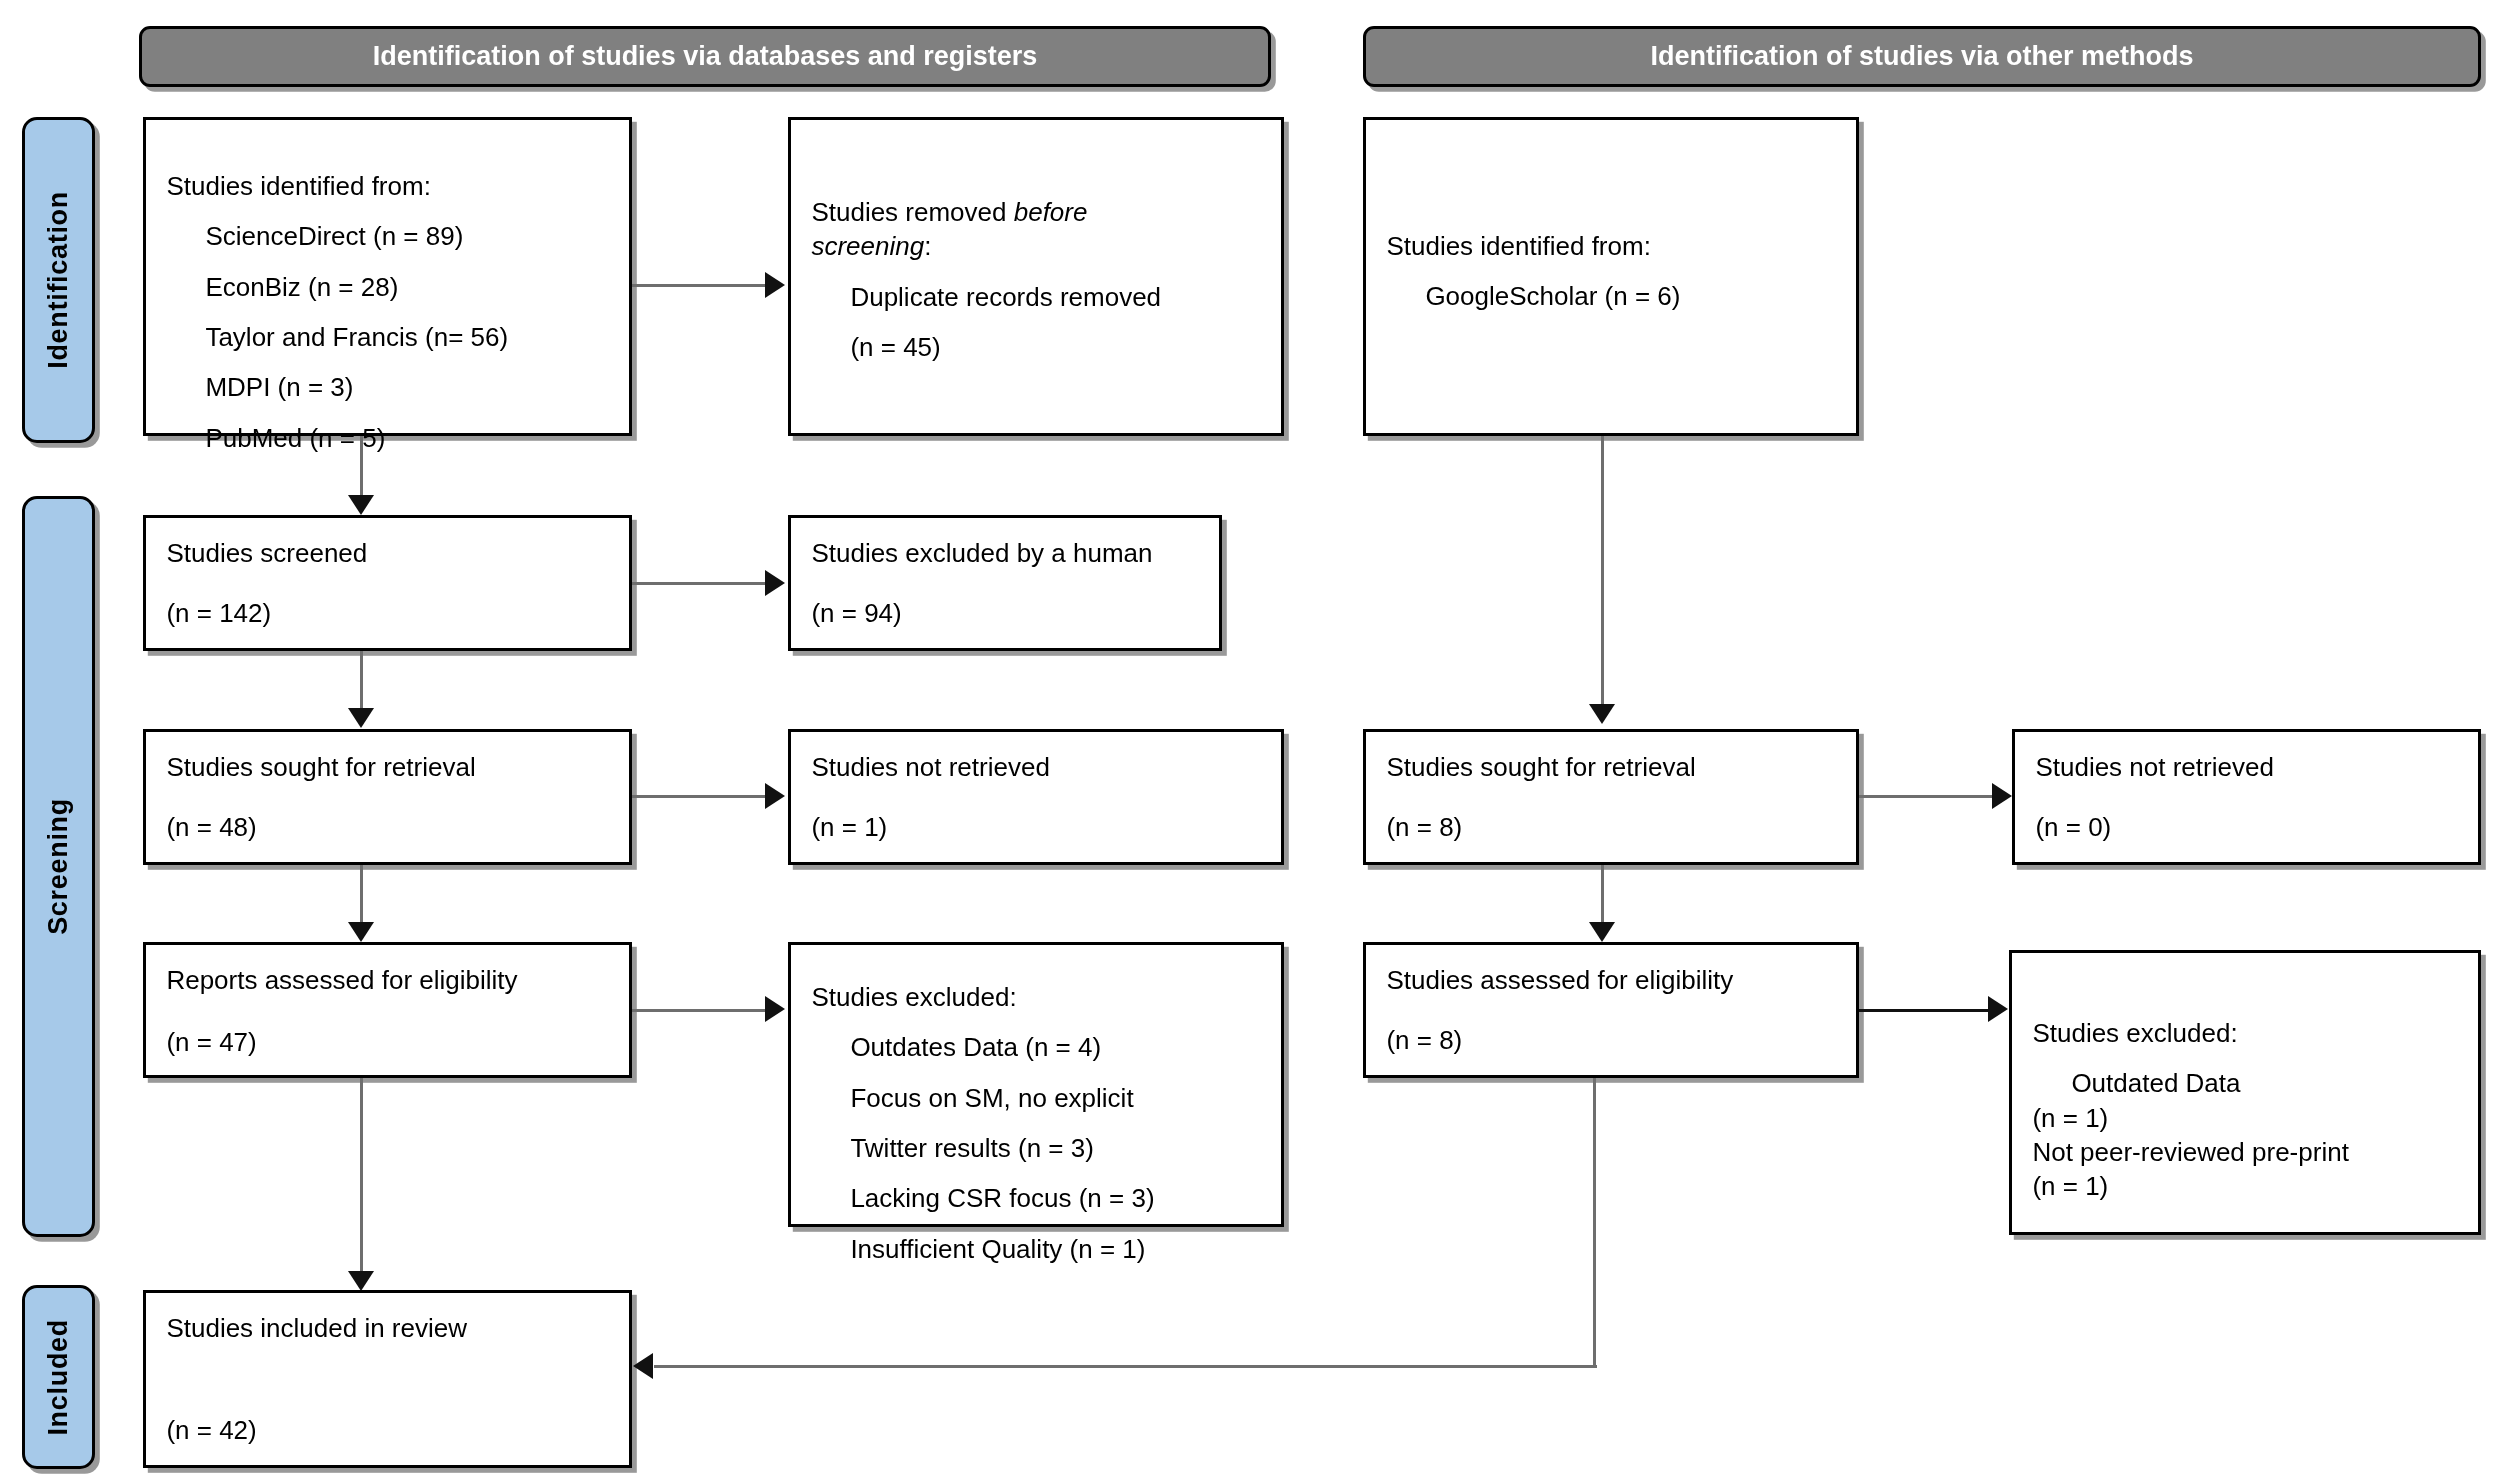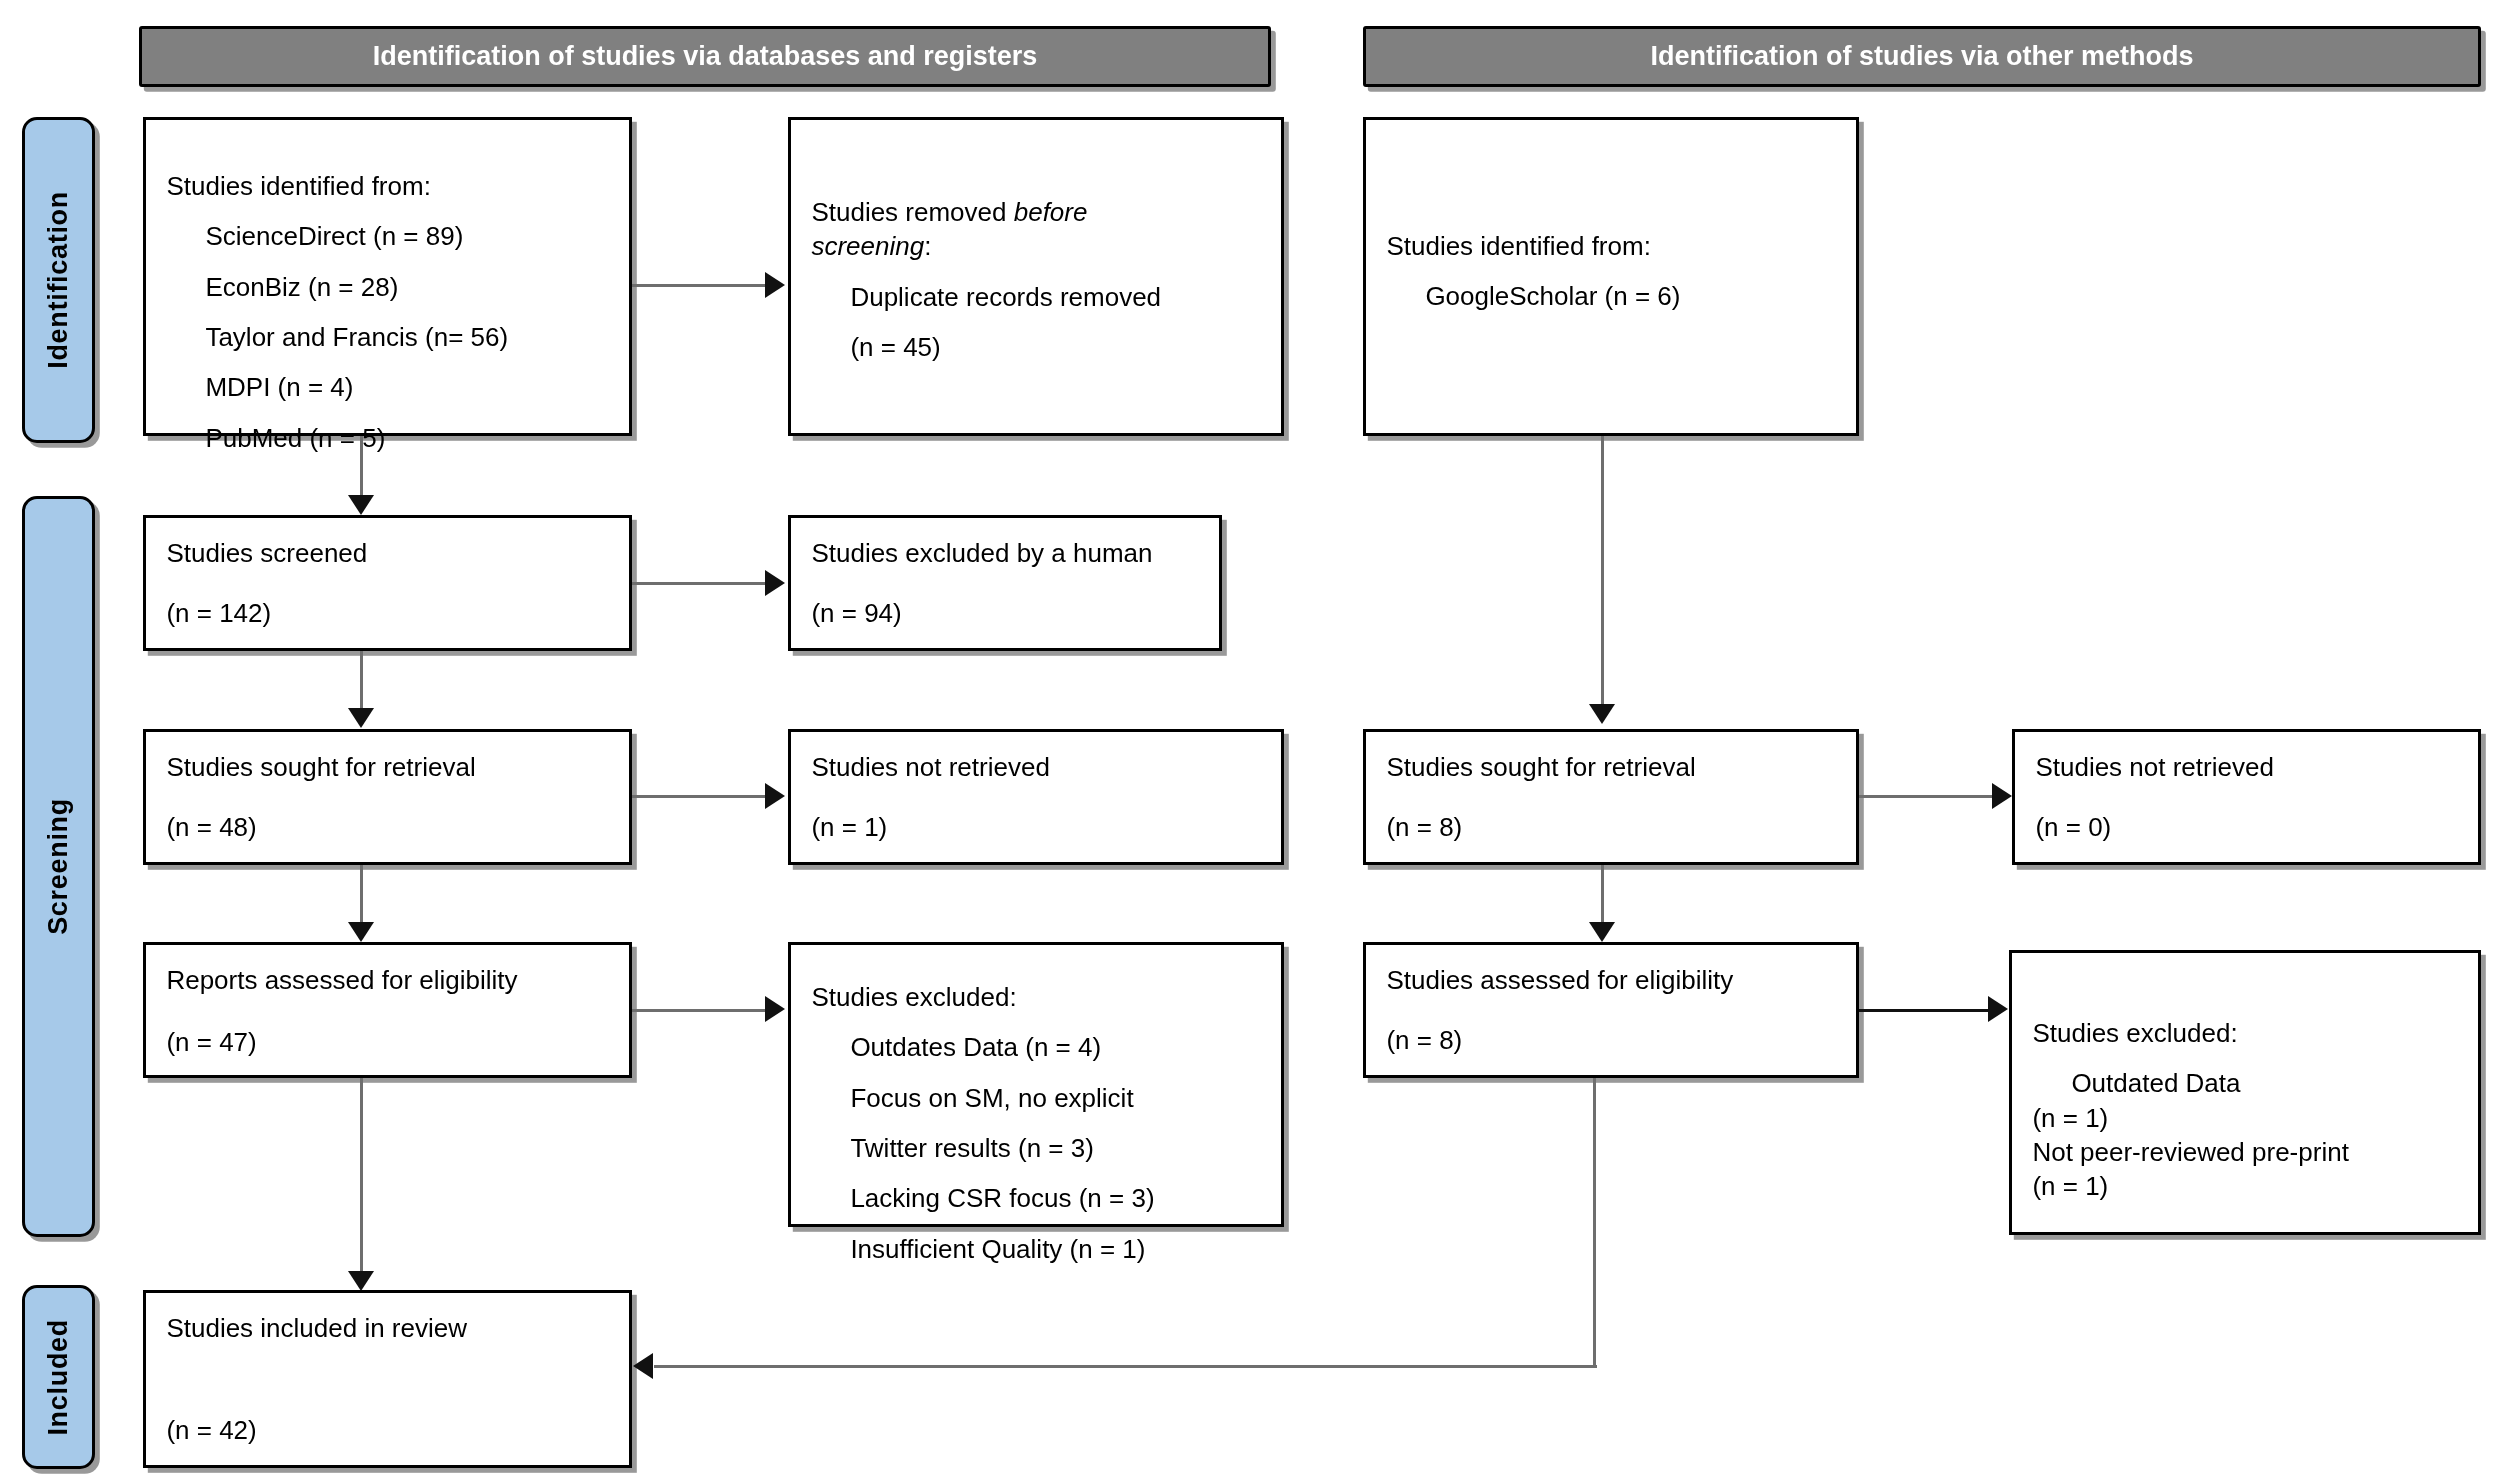--- a/index.html
+++ b/index.html
@@ -6,21 +6,21 @@
   body{font-family:"Liberation Sans", sans-serif;}
   #stage{position:relative;width:2512px;height:1478px;background:#ffffff;overflow:hidden;}
 
   
   .abs{position:absolute;box-sizing:border-box;}
 
   
   .hdr{
     background:#808080;
     border:3.4px solid #000000;
-    border-radius:3px;
+    border-radius:11px;
     color:#ffffff;
     font-weight:bold;
     font-size:27px;
     display:flex;align-items:center;justify-content:center;
     text-align:center;
     box-shadow:4.8px 4.8px 0 0 rgba(70,70,70,0.55);
     line-height:1.1;
   }
 
   
@@ -106,21 +106,21 @@
 
   <div class="abs rail" style="left:22px;top:1285px;width:73px;height:184px;">
     <span>Included</span>
   </div>
 
   <div class="abs box topalign" style="left:143px;top:117px;width:489px;height:319px;padding-top:49px;">
     <div class="line">Studies identified from:</div>
     <div class="line ind">ScienceDirect (n = 89)</div>
     <div class="line ind">EconBiz (n = 28)</div>
     <div class="line ind">Taylor and Francis (n= 56)</div>
-    <div class="line ind">MDPI (n = 4)</div>
+    <div class="line ind">MDPI (n = 3)</div>
     <div class="line ind">PubMed (n = 5)</div>
   </div>
 
   <div class="abs hline" style="left:632px;top:284px;width:133px;"></div>
   <div class="abs arrow-r" style="left:765px;top:272px;"></div>
 
   <div class="abs box topalign" style="left:788px;top:117px;width:496px;height:319px;padding-top:75px;">
     <div class="line"><span>Studies removed </span><em>before</em></div>
     <div class="line"><em>screening</em><span>:</span></div>
     <div class="line ind">Duplicate records removed</div>

